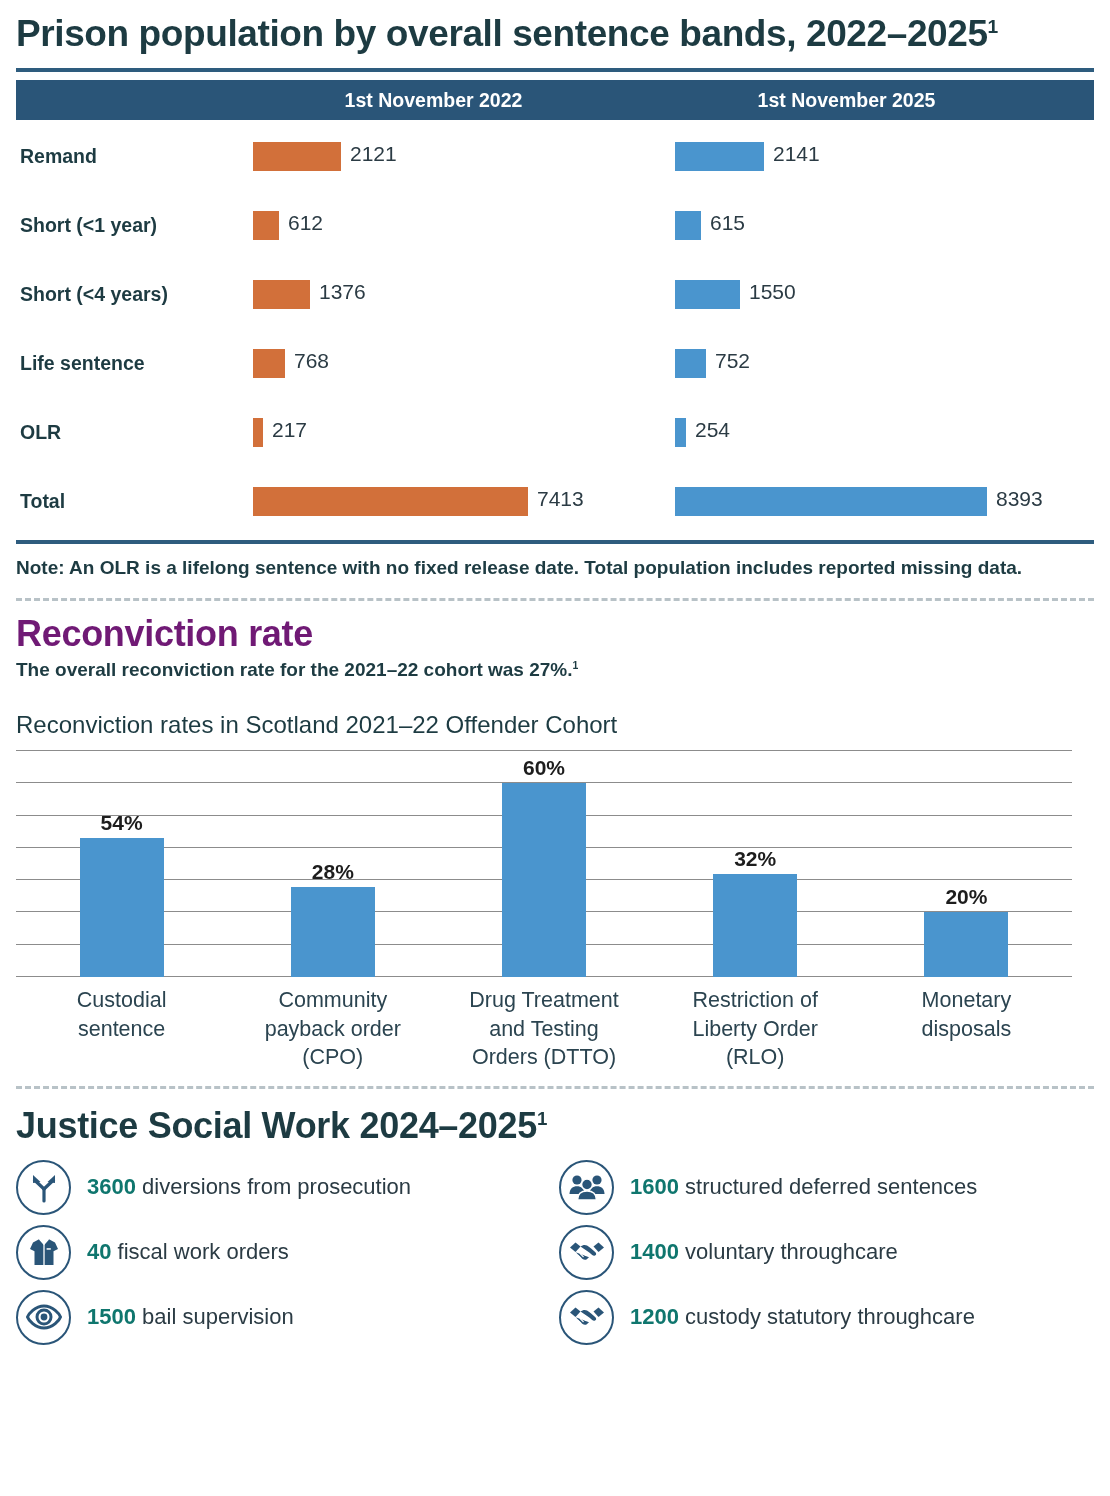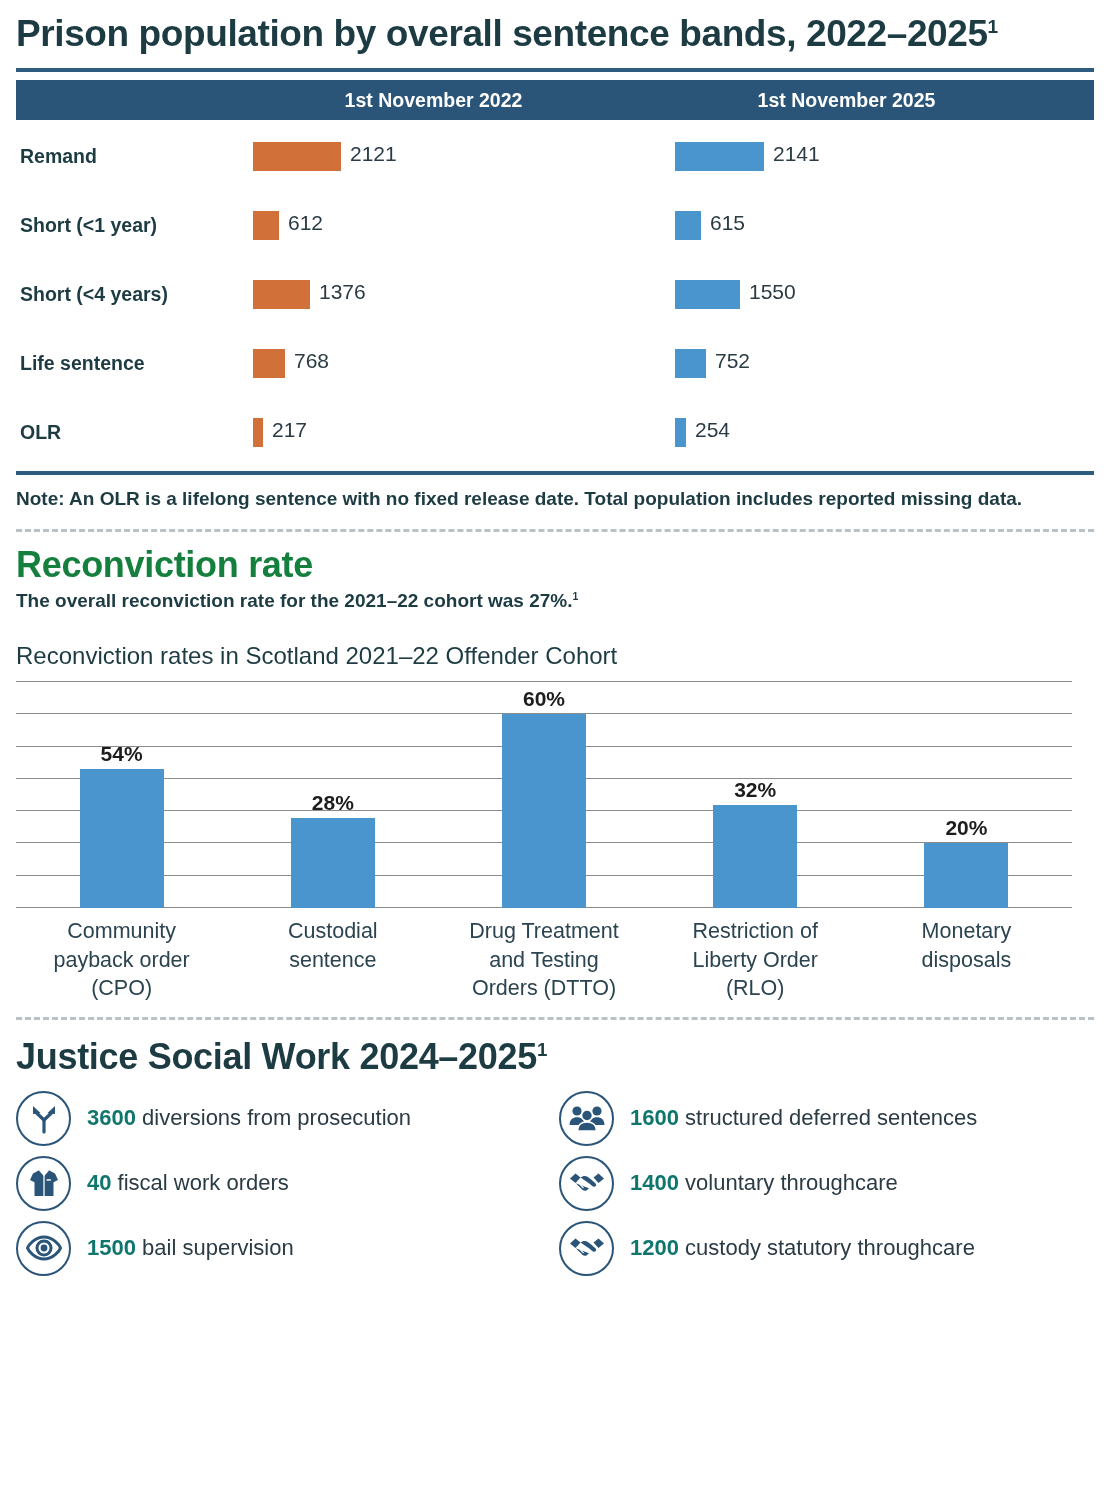--- a/index.html
+++ b/index.html
@@ -72,21 +72,21 @@
     line-height: 1.35; margin-top: 11px; padding-right: 40px;
   }
 
   .dashed {
     border-top: 3px dashed #b8c2c7;
     margin-top: 17px;
   }
 
   
   .h2 {
-    font-size: 36px; font-weight: bold; color: #15803d;
+    font-size: 36px; font-weight: bold; color: #701a75;
     margin-top: 12px; letter-spacing: -0.3px;
   }
   .sub-bold { font-size: 19px; font-weight: bold; color: #1d3b42; margin-top: 4px; }
   .sub-bold sup { font-size: 0.55em; vertical-align: super; }
   .sub-plain { font-size: 24px; font-weight: normal; color: #1d3b42; margin-top: 30px; }
 
   .chart {
     position: relative;
     height: 226px;
     margin-top: 12px;
@@ -199,20 +199,31 @@
       </div>
       <div class="row">
         <div class="rlabel">OLR</div>
         <div class="bargrp a">
           <div class="bar orange" style="width: 10px;"></div>
           <div class="bval">217</div>
         </div>
         <div class="bargrp b">
           <div class="bar blue" style="width: 11px;"></div>
           <div class="bval">254</div>
+        </div>
+      </div>
+      <div class="row">
+        <div class="rlabel">Total</div>
+        <div class="bargrp a">
+          <div class="bar orange" style="width: 275px;"></div>
+          <div class="bval">7413</div>
+        </div>
+        <div class="bargrp b">
+          <div class="bar blue" style="width: 312px;"></div>
+          <div class="bval">8393</div>
         </div>
       </div>
     </div>
 
   <div class="rule-thick2"></div>
 
   <div class="note">Note: An OLR is a lifelong sentence with no fixed release date. Total population includes reported missing data.</div>
 
   <div class="dashed"></div>
 
@@ -249,27 +260,27 @@
           <div class="b2" style="height: 45.7143%; background: rgb(74, 149, 206);"></div>
         </div>
         <div class="b2cell">
           <div class="b2lab">20%</div>
           <div class="b2" style="height: 28.5714%; background: rgb(74, 149, 206);"></div>
         </div>
       </div>
   </div>
   <div class="xaxis" id="xaxis">
       <div class="xcell">
+        <div>Custodial</div>
+        <div>sentence</div>
+      </div>
+      <div class="xcell">
         <div>Community</div>
         <div>payback order</div>
         <div>(CPO)</div>
-      </div>
-      <div class="xcell">
-        <div>Custodial</div>
-        <div>sentence</div>
       </div>
       <div class="xcell">
         <div>Drug Treatment</div>
         <div>and Testing</div>
         <div>Orders (DTTO)</div>
       </div>
       <div class="xcell">
         <div>Restriction of</div>
         <div>Liberty Order</div>
         <div>(RLO)</div>

